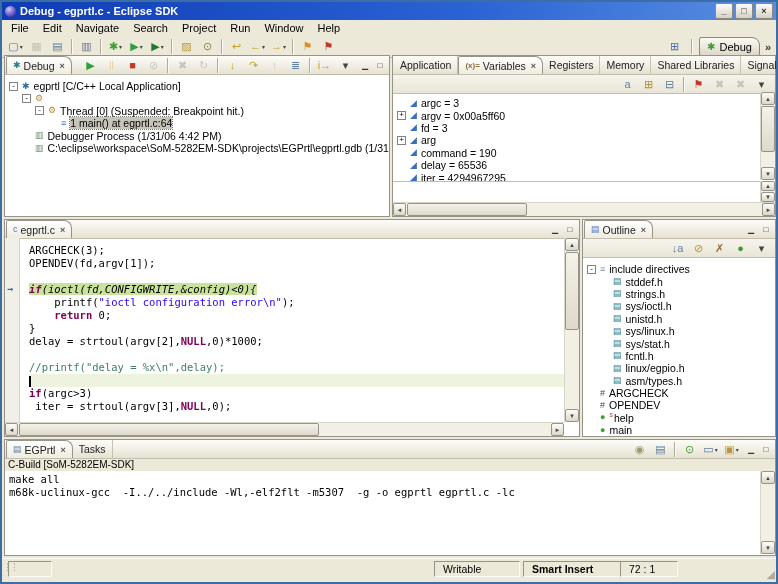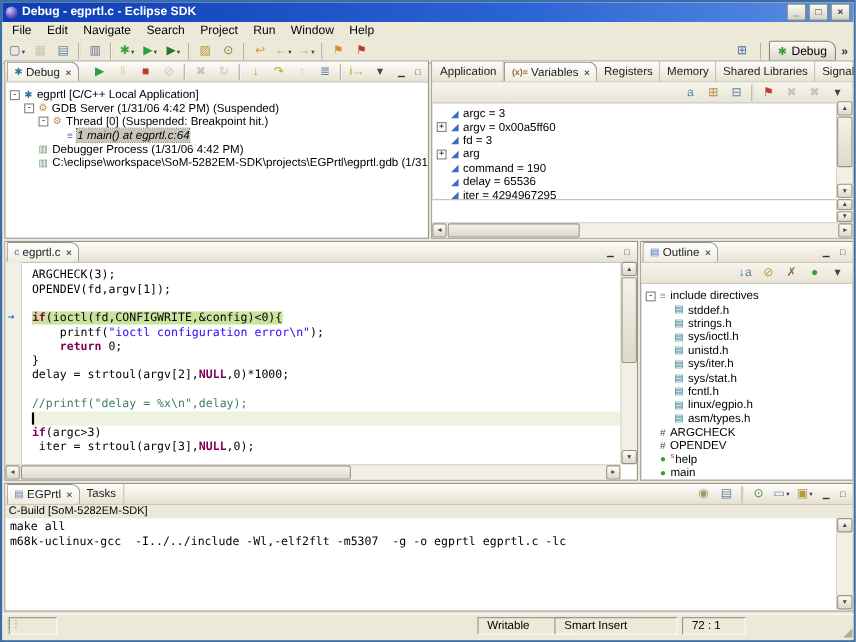--- a/index.html
+++ b/index.html
@@ -48,27 +48,27 @@
   .minmax{display:inline-flex;gap:3px;margin:0 3px;}
   .mmb{font-size:8px;color:#333;width:12px;height:11px;display:inline-flex;align-items:center;justify-content:center;}
   
   .tree{padding-top:5px;overflow:hidden;}
   .trow{height:12.4px;display:flex;align-items:center;white-space:nowrap;font-size:10.5px;}
   .texp{width:9px;height:9px;box-sizing:border-box;border:1px solid #848284;background:#fff;font-size:8px;
     line-height:6px;text-align:center;margin-right:4px;flex:none;}
   .texps{width:13px;flex:none;}
   .tico{margin-right:4px;font-size:9px;line-height:1;flex:none;}
   .tbadge{font-size:7px;color:#c0392b;margin-right:1px;position:relative;top:-3px;}
-  .trow.sel .tlabel{background:#c7c4b9;outline:1px dotted #777;font-style:italic;}
+  .trow.sel .tlabel{background:#c7c4b9;outline:1px dotted #777;}
   
   .gutter{position:absolute;left:0;top:18px;bottom:14px;width:14px;background:#f1f0e8;border-right:1px solid #d6d3c6;}
   .code{position:absolute;left:0;top:18px;right:15px;bottom:14px;overflow:hidden;padding:6px 0 0 24px;}
   .cline{height:13px;line-height:13px;white-space:pre;font-family:"DejaVu Sans Mono","Liberation Mono",monospace;
     font-size:10.5px;position:relative;}
-  .cline.hl .inner{background:#c9e39e;}
+  .cline.hl .inner{background:#c9e39e;font-style:italic;}
   .cline.cur{background:#eef3e0;}
   .tok-k{color:#7f0055;font-weight:bold;}
   .tok-s{color:#2a00ff;}
   .tok-c{color:#3f7f5f;}
   .ipmark{position:absolute;left:-22px;top:-1px;color:#3a6ec0;font-weight:bold;font-size:10px;}
   .caretbar{display:inline-block;width:1.5px;height:11px;background:#000;vertical-align:middle;}
   
   .cbuild{height:12px;background:#ece9d8;border-bottom:1px solid #c2beae;font-size:10px;padding:0 3px;line-height:12px;}
   .conlines{position:absolute;left:0;top:31px;right:15px;bottom:1px;background:#fff;padding:2px 0 0 4px;overflow:hidden;}
   .conline{font-family:"DejaVu Sans Mono","Liberation Mono",monospace;font-size:10.5px;height:13px;white-space:pre;}
@@ -234,21 +234,20 @@
     </div>
     <div class="tree" style="height:138px;">
         <div class="trow" style="padding-left: 4px;">
           <span class="texp">-</span>
           <span class="tico" style="color: rgb(47, 110, 158);">✱</span>
           <span class="tlabel">egprtl [C/C++ Local Application]</span>
         </div>
         <div class="trow" style="padding-left: 17px;">
           <span class="texp">-</span>
           <span class="tico" style="color: rgb(181, 138, 58);">⚙</span>
-          <span class="tlabel">GDB Server (1/31/06 4:42 PM) (Suspended)</span>
         </div>
         <div class="trow" style="padding-left: 30px;">
           <span class="texp">-</span>
           <span class="tico" style="color: rgb(181, 138, 58);">⚙</span>
           <span class="tlabel">Thread [0] (Suspended: Breakpoint hit.)</span>
         </div>
         <div class="trow sel" style="padding-left: 43px;">
           <span class="texps"></span>
           <span class="tico" style="color: rgb(58, 110, 192);">≡</span>
           <span class="tlabel">1 main() at egprtl.c:64</span>
@@ -477,21 +476,21 @@
           <span class="tlabel">sys/ioctl.h</span>
         </div>
         <div class="trow" style="padding-left: 17px;">
           <span class="texps"></span>
           <span class="tico" style="color: rgb(42, 123, 140);">▤</span>
           <span class="tlabel">unistd.h</span>
         </div>
         <div class="trow" style="padding-left: 17px;">
           <span class="texps"></span>
           <span class="tico" style="color: rgb(42, 123, 140);">▤</span>
-          <span class="tlabel">sys/iter.h</span>
+          <span class="tlabel">sys/linux.h</span>
         </div>
         <div class="trow" style="padding-left: 17px;">
           <span class="texps"></span>
           <span class="tico" style="color: rgb(42, 123, 140);">▤</span>
           <span class="tlabel">sys/stat.h</span>
         </div>
         <div class="trow" style="padding-left: 17px;">
           <span class="texps"></span>
           <span class="tico" style="color: rgb(42, 123, 140);">▤</span>
           <span class="tlabel">fcntl.h</span>
@@ -576,18 +575,18 @@
     <div class="sb" style="right:0;top:31px;width:15px;bottom:1px;">
       <div class="sbtn" style="left:0;top:0;width:14px;height:13px;">▲</div>
       <div class="sbtn" style="left:0;bottom:0;width:14px;height:13px;">▼</div>
     </div>
   </div>
 
   <div class="statusbar">
     <span class="sgrip">⋮⋮</span>
     <span class="scell" style="left:6px;width:44px;"></span>
     <span class="scell" style="left:432px;width:86px;">Writable</span>
-    <span class="scell" style="left:502px;width:112px;">Smart Insert</span>
+    <span class="scell" style="left:521px;width:112px;font-weight:bold;">Smart Insert</span>
     <span class="scell" style="left:618px;width:58px;">72 : 1</span>
     <span class="rgrip">◢</span>
   </div>
 
 </div>
 
 </body></html>

